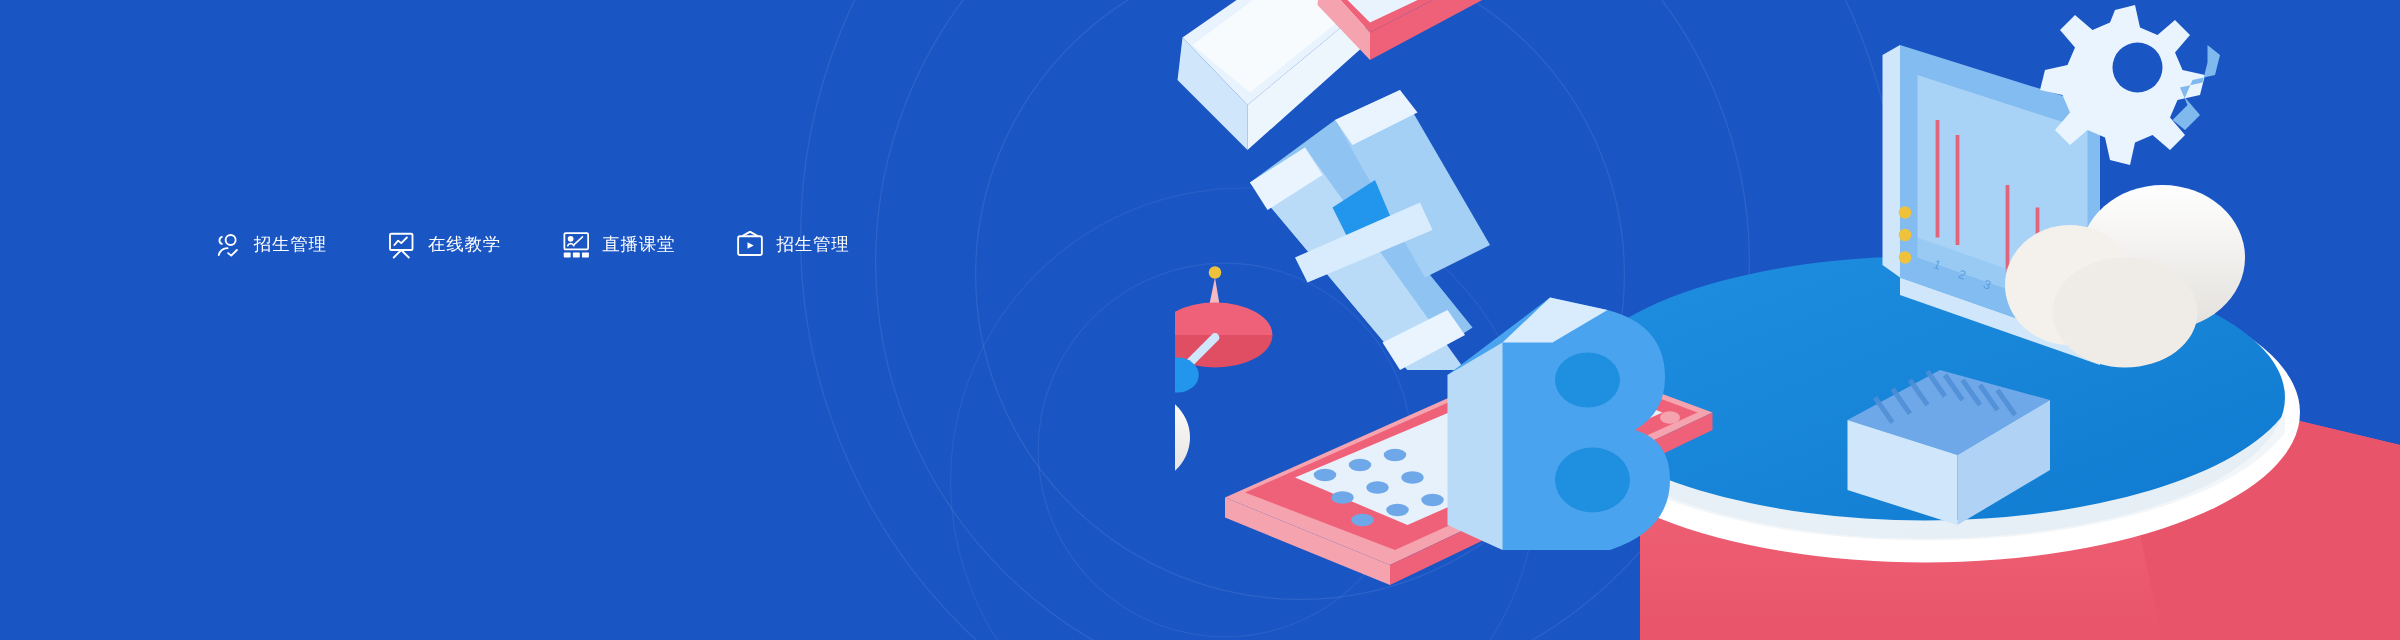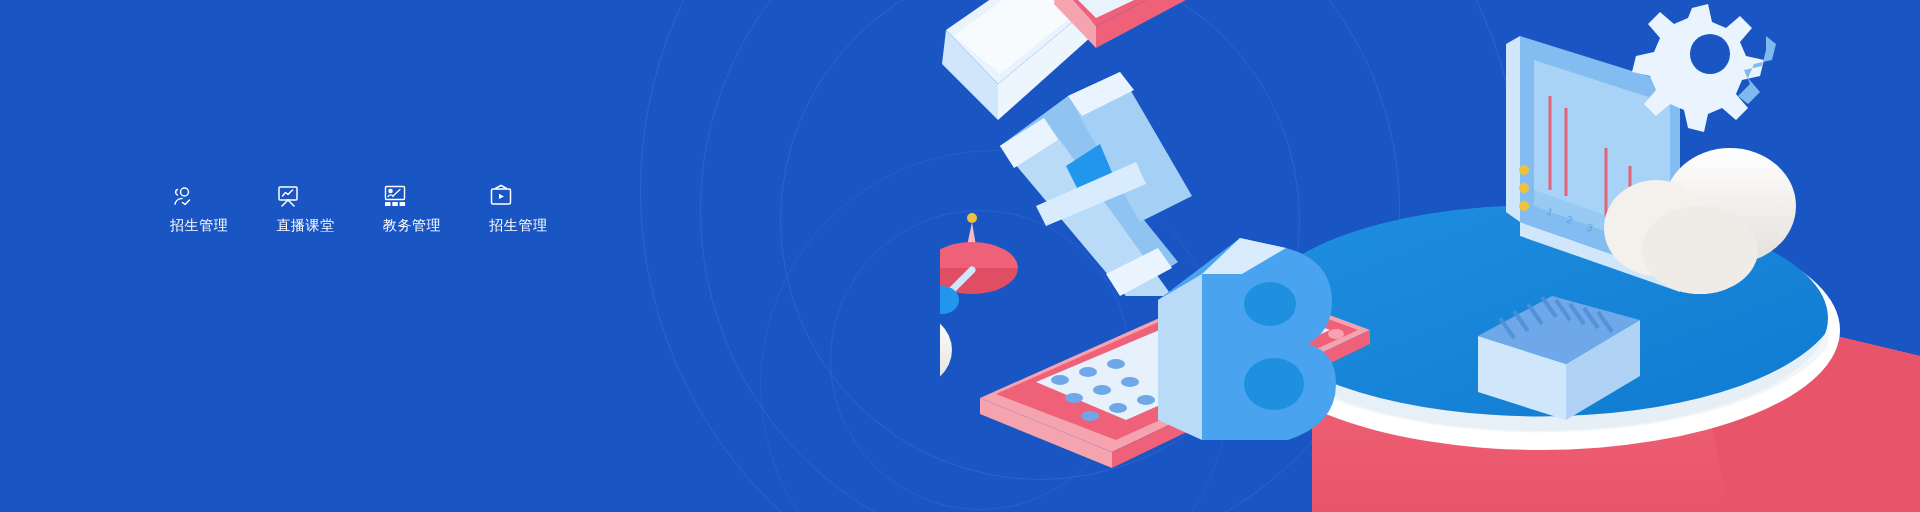--- a/index.html
+++ b/index.html
@@ -33,21 +33,21 @@
     color:#ffffff;
     letter-spacing:2px;
     white-space:nowrap;
   }
   .features{
     display:flex;
     align-items:center;
     margin-top:44px;
     gap:48px;
   }
-  .feature{display:flex;align-items:flex-start;gap:9px;cursor:pointer;flex-direction:column;}
+  .feature{display:flex;align-items:center;gap:9px;cursor:pointer;}
   .feature .ico{width:24px;height:24px;display:block;flex:0 0 24px;}
   .feature .lbl{
     color:#ffffff;font-size:14px;letter-spacing:.6px;white-space:nowrap;
   }
 
   
   .art{position:absolute;right:0;top:0;width:980px;height:512px;}
   .art svg{display:block;width:980px;height:512px;}
 </style>
 </head>
@@ -247,36 +247,36 @@
 
       <div class="feature">
         <span class="ico">
           <svg viewBox="0 0 24 24" fill="none" stroke="#ffffff" stroke-width="1.5" stroke-linecap="round" stroke-linejoin="round">
             <rect x="3" y="3" width="18" height="13" rx="1"></rect>
             <path d="M6.5 12 l3 -3.5 2.5 2 4.5 -4.5"></path>
             <path d="M12 16 L6 22"></path>
             <path d="M12 16 L18 22"></path>
           </svg>
         </span>
-        <span class="lbl">直播课堂</span>
+        <span class="lbl">在线教学</span>
       </div>
 
       <div class="feature">
         <span class="ico">
           <svg viewBox="0 0 24 24" fill="none" stroke="#ffffff" stroke-width="1.4" stroke-linecap="round" stroke-linejoin="round">
             <rect x="2.5" y="2.5" width="19" height="13" rx="1"></rect>
             <circle cx="7.5" cy="7" r="1.6" fill="#ffffff"></circle>
             <path d="M5.2 12.5 a2.6 2.6 0 0 1 4.8 0"></path>
             <path d="M10.5 11.5 L17 5.5" stroke-width="1.2"></path>
             <rect x="2" y="18" width="5.5" height="4" rx=".6" fill="#ffffff" stroke="none"></rect>
             <rect x="9.3" y="18" width="5.5" height="4" rx=".6" fill="#ffffff" stroke="none"></rect>
             <rect x="16.6" y="18" width="5.5" height="4" rx=".6" fill="#ffffff" stroke="none"></rect>
           </svg>
         </span>
-        <span class="lbl">教务管理</span>
+        <span class="lbl">直播课堂</span>
       </div>
 
       <div class="feature">
         <span class="ico">
           <svg viewBox="0 0 24 24" fill="none" stroke="#ffffff" stroke-width="1.5" stroke-linecap="round" stroke-linejoin="round">
             <path d="M6.5 4.5 L11.8 1.5"></path>
             <path d="M17.5 4.5 L12.2 1.5"></path>
             <rect x="2.5" y="5" width="19" height="15" rx="1.5"></rect>
             <path d="M10 9.8 L15 12.4 L10 15 Z" fill="#ffffff" stroke="none"></path>
           </svg>

